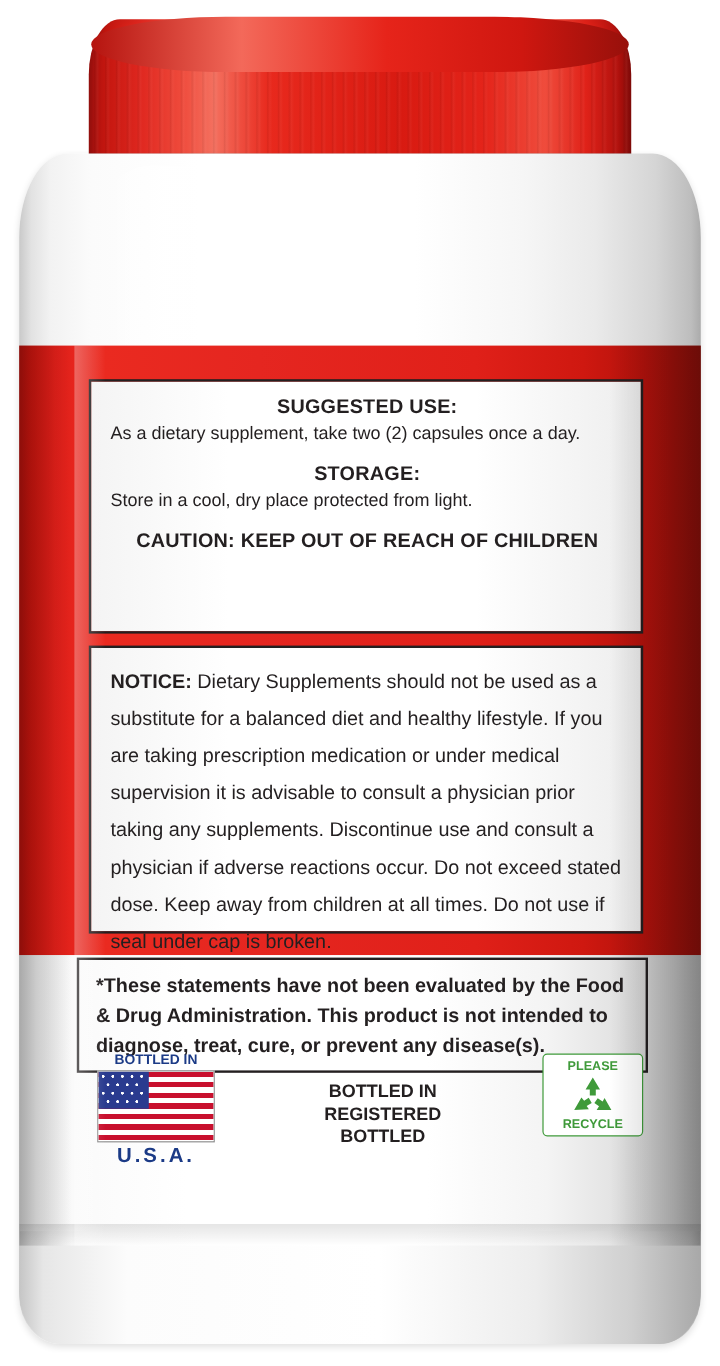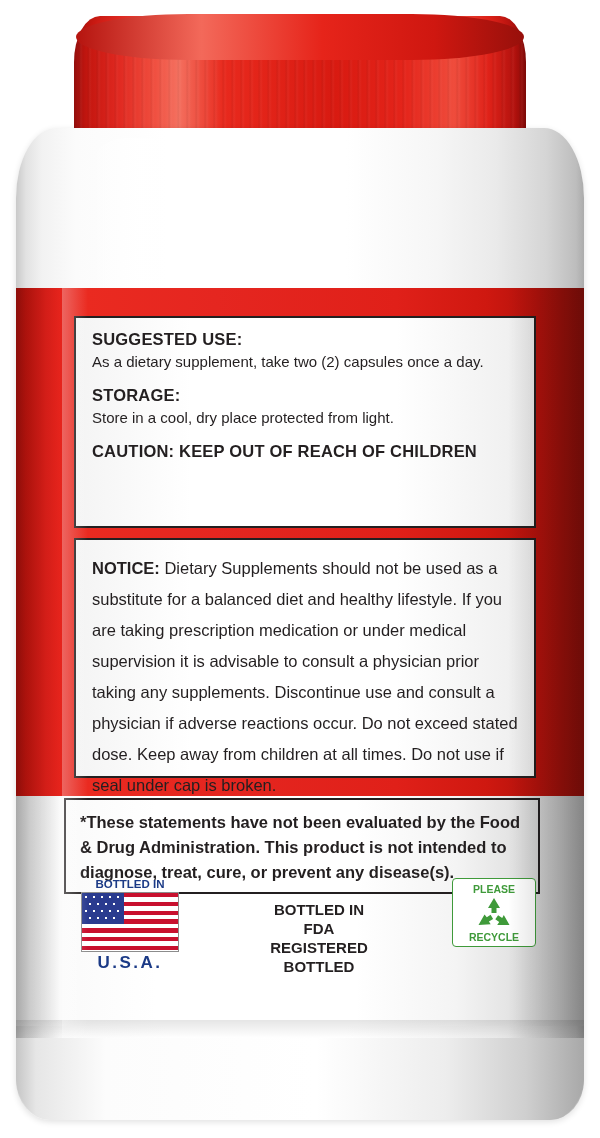--- a/index.html
+++ b/index.html
@@ -179,20 +179,21 @@
     background: transparent;
   }
 
   .txt {
     color: #231f20;
   }
   .heading {
     font-size: 16.5px;
     font-weight: 700;
     letter-spacing: .2px;
+    text-align: center;
   }
   .bodyline {
     font-size: 15px;
     font-weight: 400;
   }
   .inner {
     padding: 12px 14px 0 16px;
   }
   #panel-use .group { margin-bottom: 16px; }
   #panel-use .group:last-child { margin-bottom: 0; }
@@ -378,21 +379,20 @@
         <div class="stripes"></div>
         <div class="canton">
           <div class="stars"></div>
         </div>
       </div>
       <div class="usa-line">U.S.A.</div>
     </div>
 
     <div class="badge-fda">
       <div>BOTTLED IN</div>
-      <div>FDA</div>
       <div>REGISTERED</div>
       <div>BOTTLED</div>
     </div>
 
     <div class="badge-recycle">
       <div>PLEASE</div>
       <svg width="38" height="34" viewBox="0 0 38 34" aria-hidden="true">
         <g fill="#3f9a3a">
           <path d="M19 2 L25 12 L21.5 12 L21.5 17 L16.5 17 L16.5 12 L13 12 Z"></path>
           <path d="M3.5 29 L9.5 18.5 L11.8 21.2 L15.6 18.8 L18.1 23.1 L13.9 25.6 L15.7 28.3 Z"></path>

